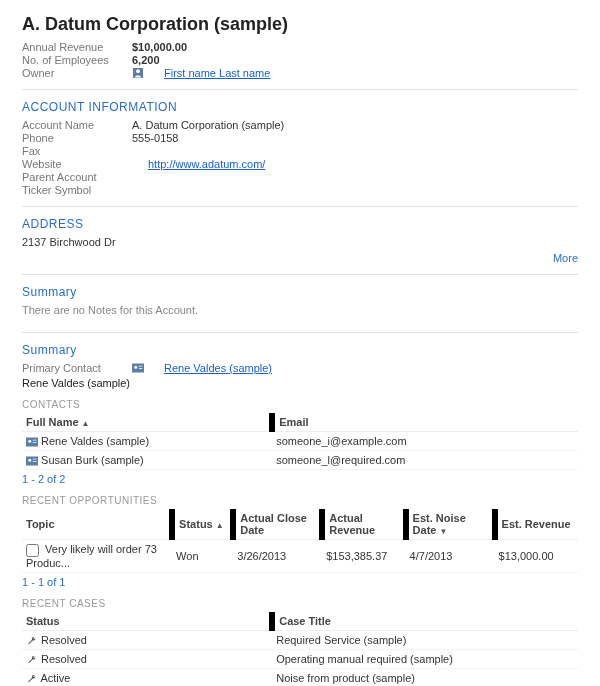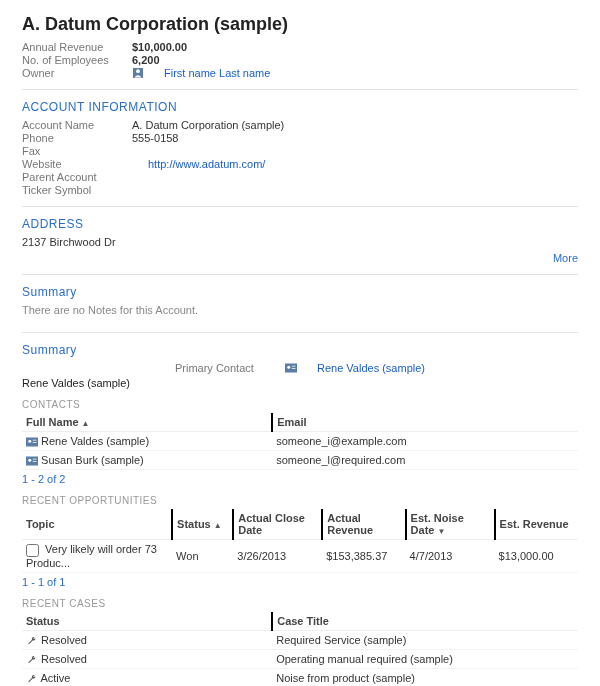--- a/index.html
+++ b/index.html
@@ -8,48 +8,48 @@
     font-size: 11px;
     color: #333;
     background: #fff;
     padding: 14px 22px;
     width: 600px;
   }
   h1.title { font-size: 18px; font-weight: 600; color: #222; margin-bottom: 6px; }
   .kv { display: flex; margin: 1px 0; font-size: 11px; color: #555; }
   .kv .label { width: 110px; color: #777; }
   .kv .value { color: #333; }
-  a.link { color: #1a5fc7; cursor: pointer; padding-left: 16px; }
+  a.link { color: #1a5fc7; text-decoration: underline; cursor: pointer; padding-left: 16px; }
   hr.sep { border: none; border-top: 1px solid #e2e2e2; margin: 10px 0; }
 
   .section-header { font-size: 12px; color: #2a6ec6; letter-spacing: 0.5px; margin-top: 10px; margin-bottom: 5px; }
   .subhead { font-size: 10px; color: #999; letter-spacing: 0.5px; margin: 10px 0 3px 0; text-transform: uppercase; }
 
   .owner-row { display:flex; align-items:center; gap:4px; }
 
   .more-link { text-align: right; font-size: 11px; }
   .more-link a { color: #2a6ec6; text-decoration: none; cursor: pointer; }
 
   table.grid { width: 100%; border-collapse: collapse; font-size: 11px; }
   table.grid th, table.grid td { text-align: left; padding: 3px 4px; }
   table.grid th { font-weight: 600; color: #444; border-bottom: 1px solid #eee; }
   table.grid td { border-bottom: 1px solid #f3f3f3; }
-  .colsep { border-left:2px solid #000000; padding-left:8px; }
+  .colsep { border-left:6px solid #000000; padding-left:8px; }
   .sort-arrow { font-size: 8px; color:#555; margin-left:3px; }
   .pager { font-size: 11px; color: #2a6ec6; margin-top: 3px; }
 
   .icon { display:inline-block; width:12px; height:10px; vertical-align:middle; }
   .icon svg { width: 100%; height: 100%; display:block; }
   .contact-row td { padding: 2px 4px; }
 
   .address-block { font-size: 11px; color:#333; margin-bottom:4px; }
 
   .summary-note { font-size: 11px; color:#888; margin:4px 0 16px 0; }
 
-  .primary-row { font-size:11px; color:#666; display:flex; align-items:center; margin:2px 0;justify-content:center; }
+  .primary-row { font-size:11px; color:#666; display:flex; align-items:center; margin:2px 0; }
   .primary-row .label { width:110px; color:#777; }
 
   .opp-row .num { }
   .cases td, .cases th { }
 </style>
 </head>
 <body>
 
 <h1 class="title">A. Datum Corporation (sample)</h1>
 <div class="kv">

